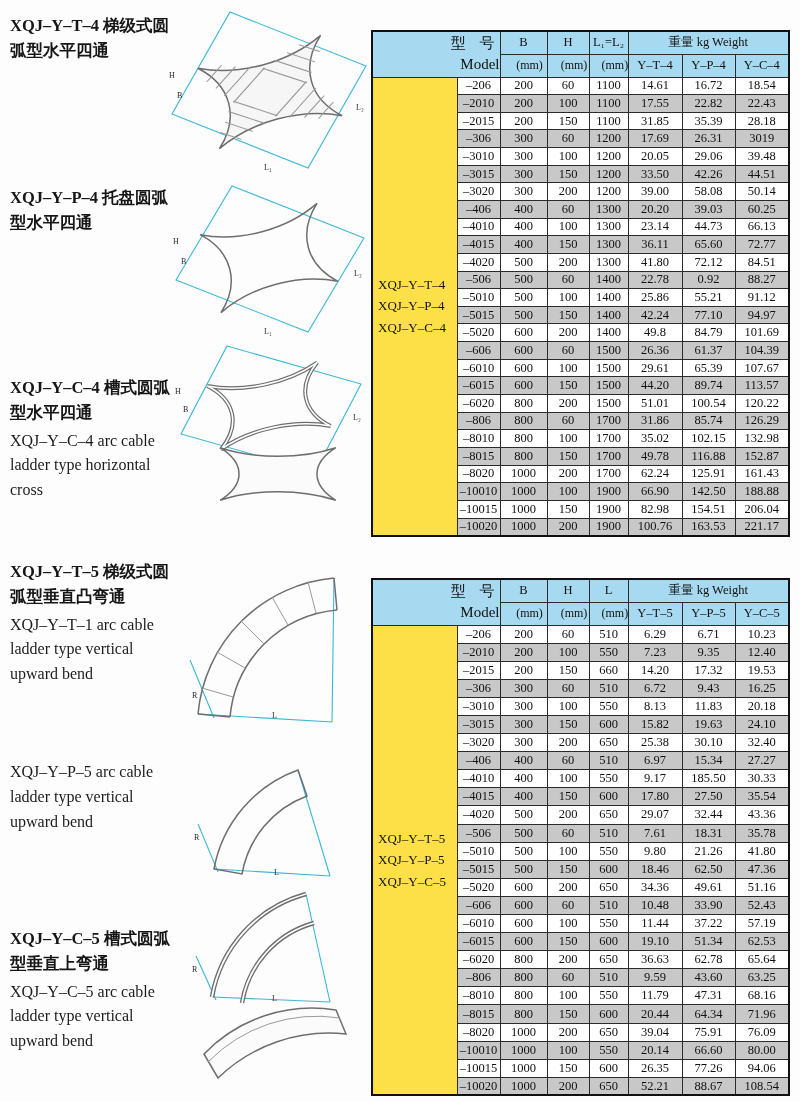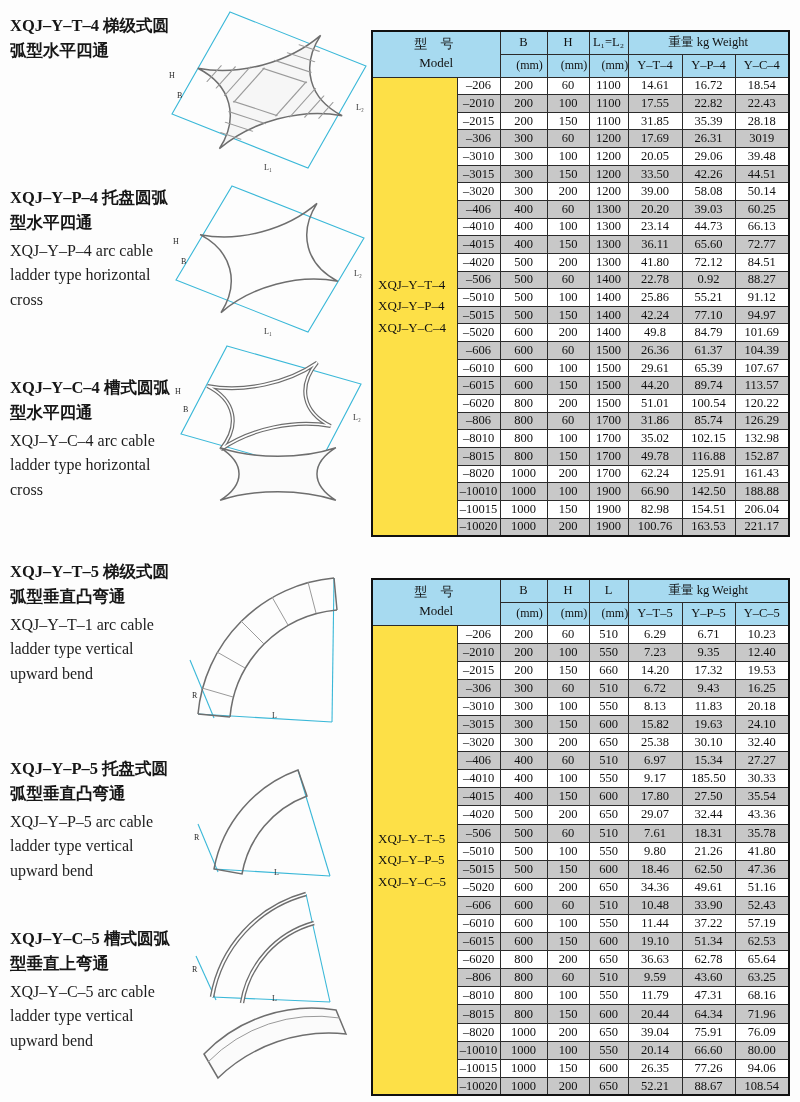--- a/index.html
+++ b/index.html
@@ -13,53 +13,51 @@
         font-family:"Liberation Serif", "DejaVu Serif", serif;}
   #t1{top:30px;width:417px;}
   #t2{top:578px;width:417px;}
   th,td{border:1px solid #2b2b2b;text-align:center;vertical-align:middle;padding:0;
         font-size:12.5px;color:#111;overflow:hidden;white-space:nowrap;font-weight:normal;}
   table{border:2px solid #111;}
   thead th{background:#a7daf0;}
   thead tr{height:23px;}
   #t1 tbody tr{height:17.65px;}
   #t2 tbody tr{height:18.1px;}
-  .modelhead div{line-height:1.45;font-size:13px;}
+  .modelhead div{line-height:1.45;font-size:15px;text-align:right;}
   .modelhead .cnrow{letter-spacing:5px;}
   th.mm{font-size:12px;padding-left:12px;}
   .groupcell{background:#fde047;text-align:left;padding-left:5px;font-size:13px;}
   .groupcell div{line-height:1.65;}
   tbody tr:nth-child(even) td{background:#c8c8c8;}
   .ln{stroke:#6e6e6e;fill:none;vector-effect:non-scaling-stroke;stroke-width:1.5;}
   .ln2{stroke:#9a9a9a;fill:none;vector-effect:non-scaling-stroke;stroke-width:1;}
   .cy{stroke:#3ab8d8;fill:none;stroke-width:1.1;}
   .lbl{font-size:8px;fill:#2a2a2a;font-family:"Liberation Serif",serif;}
   .solidfill{fill:#f6f6f6;}
   .whitefill{fill:#fbfbfb;}
 </style>
 </head>
 <body>
 
 <div class="sec" style="top:14px">
   <div class="cn">XQJ–Y–T–4 梯级式圆弧型水平四通</div>
 </div>
 <div class="sec" style="top:186px">
   <div class="cn">XQJ–Y–P–4 托盘圆弧型水平四通</div>
-  <div class="en">XQJ–Y–P–4 arc cable ladder type horizontal cross</div>
 </div>
 <div class="sec" style="top:376px">
   <div class="cn">XQJ–Y–C–4 槽式圆弧型水平四通</div>
   <div class="en">XQJ–Y–C–4 arc cable ladder type horizontal cross</div>
 </div>
 <div class="sec" style="top:560px">
   <div class="cn">XQJ–Y–T–5 梯级式圆弧型垂直凸弯通</div>
   <div class="en">XQJ–Y–T–1 arc cable ladder type vertical upward bend</div>
 </div>
 <div class="sec" style="top:757px">
-  <div class="cn">XQJ–Y–P–5 托盘式圆弧型垂直凸弯通</div>
   <div class="en">XQJ–Y–P–5 arc cable ladder type vertical upward bend</div>
 </div>
 <div class="sec" style="top:927px">
   <div class="cn">XQJ–Y–C–5 槽式圆弧型垂直上弯通</div>
   <div class="en">XQJ–Y–C–5 arc cable ladder type vertical upward bend</div>
 </div>
 
 <svg class="draw" style="left:168px;top:8px" width="205" height="165" viewBox="0 0 205 165">
   <defs>
     <pattern id="dots" width="11" height="9" patternUnits="userSpaceOnUse">

